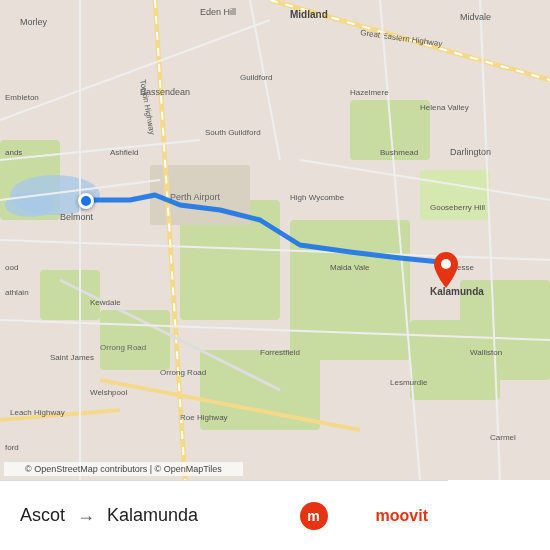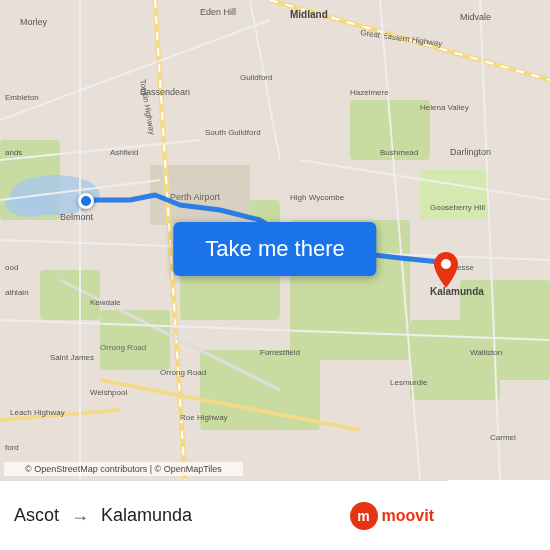--- a/index.html
+++ b/index.html
@@ -28,21 +28,21 @@
     }
 
     
     #bottom-bar {
       width: 448px;
       height: 70px;
       background: #fff;
       display: flex;
       align-items: center;
       justify-content: space-between;
-      padding: 0 14px;
+      padding: 0 20px;
       border-top: 1px solid #ddd;
       text-align: right;
     }
 
     .route-info {
       display: flex;
       align-items: center;
       gap: 12px;
     }
 
@@ -66,20 +66,21 @@
     .moovit-logo {
       display: flex;
       align-items: center;
       gap: 4px;
     }
 
     .moovit-text {
       font-size: 16px;
       font-weight: bold;
       color: #e63312;
+      margin-left: 44px;
     }
 
     
     .take-me-there-btn {
       position: absolute;
       left: 50%;
       top: 222px;
       transform: translateX(-50%);
       background: #1a73e8;
       color: white;
@@ -252,21 +253,20 @@
 
   <div class="origin-marker"></div>
 
   <div class="destination-marker">
     <svg viewBox="0 0 24 36" xmlns="http://www.w3.org/2000/svg">
       <path d="M12 0 C5.4 0 0 5.4 0 12 C0 21 12 36 12 36 C12 36 24 21 24 12 C24 5.4 18.6 0 12 0 Z" fill="#e63312"></path>
       <circle cx="12" cy="12" r="5" fill="white"></circle>
     </svg>
   </div>
 
-  <button class="take-me-there-btn">Take me there</button>
 
   <div class="map-attribution">© OpenStreetMap contributors | © OpenMapTiles</div>
 </div>
 
 <div id="bottom-bar">
   <div class="route-info">
     <span class="route-origin">Ascot</span>
     <span class="arrow-icon">→</span>
     <span class="route-destination">Kalamunda</span>
   </div>

